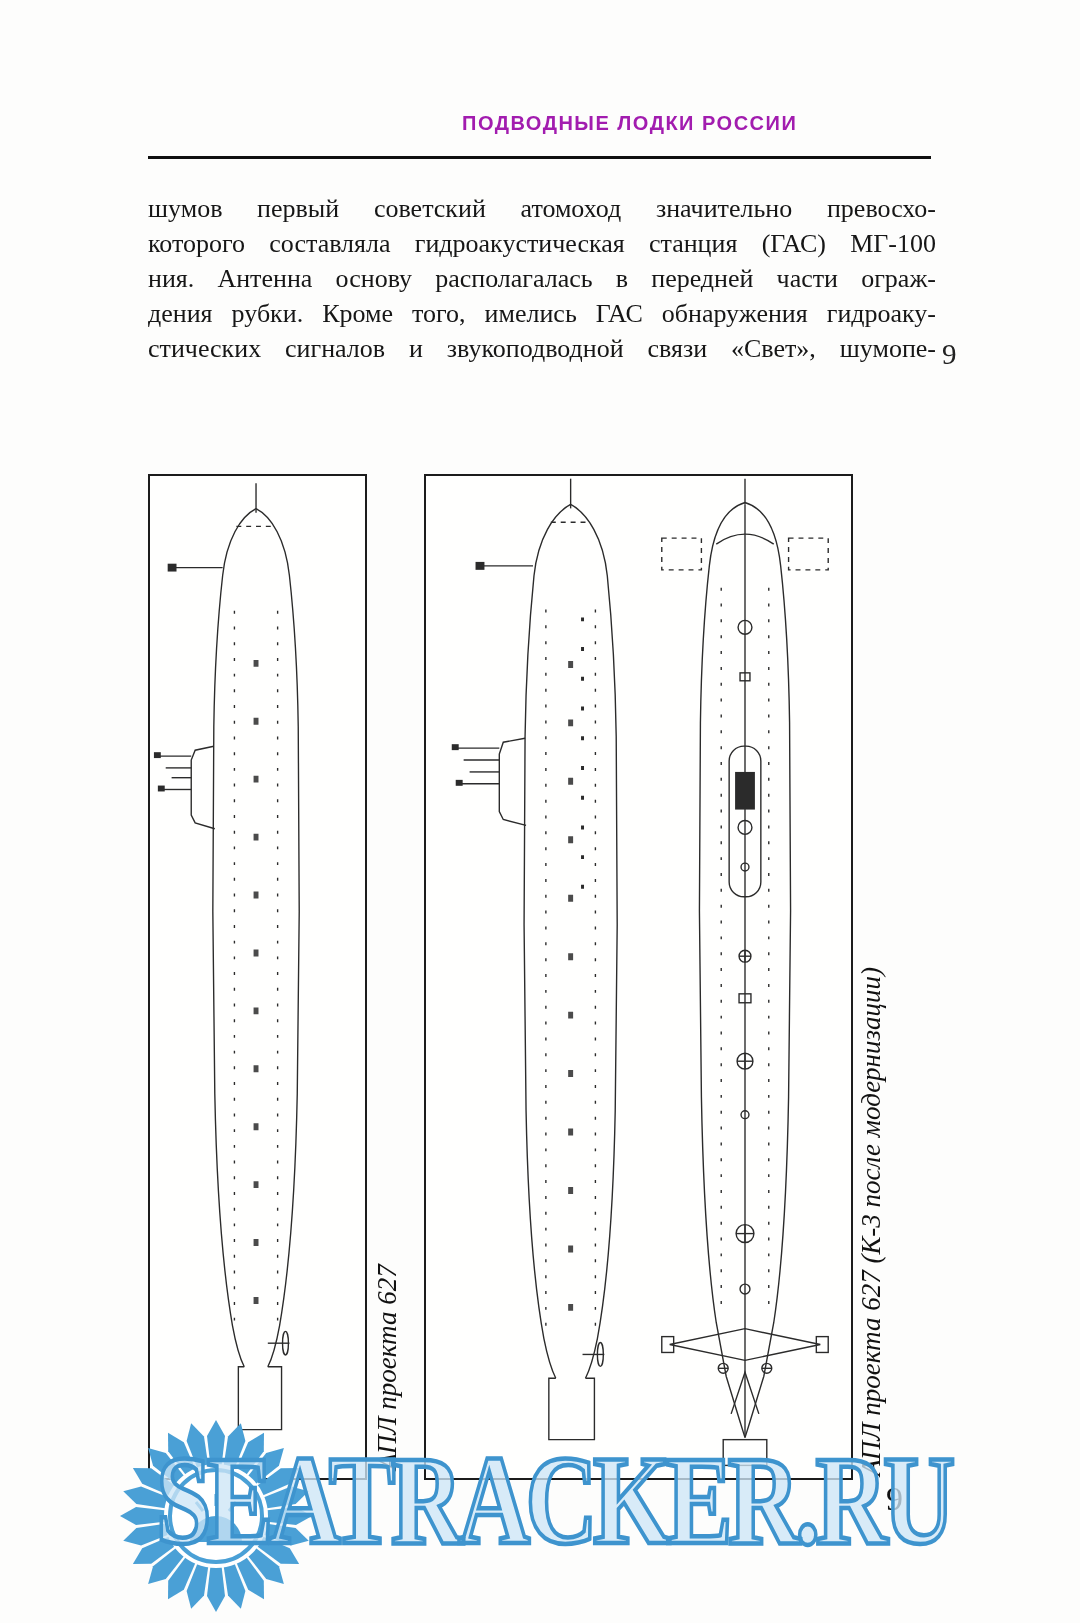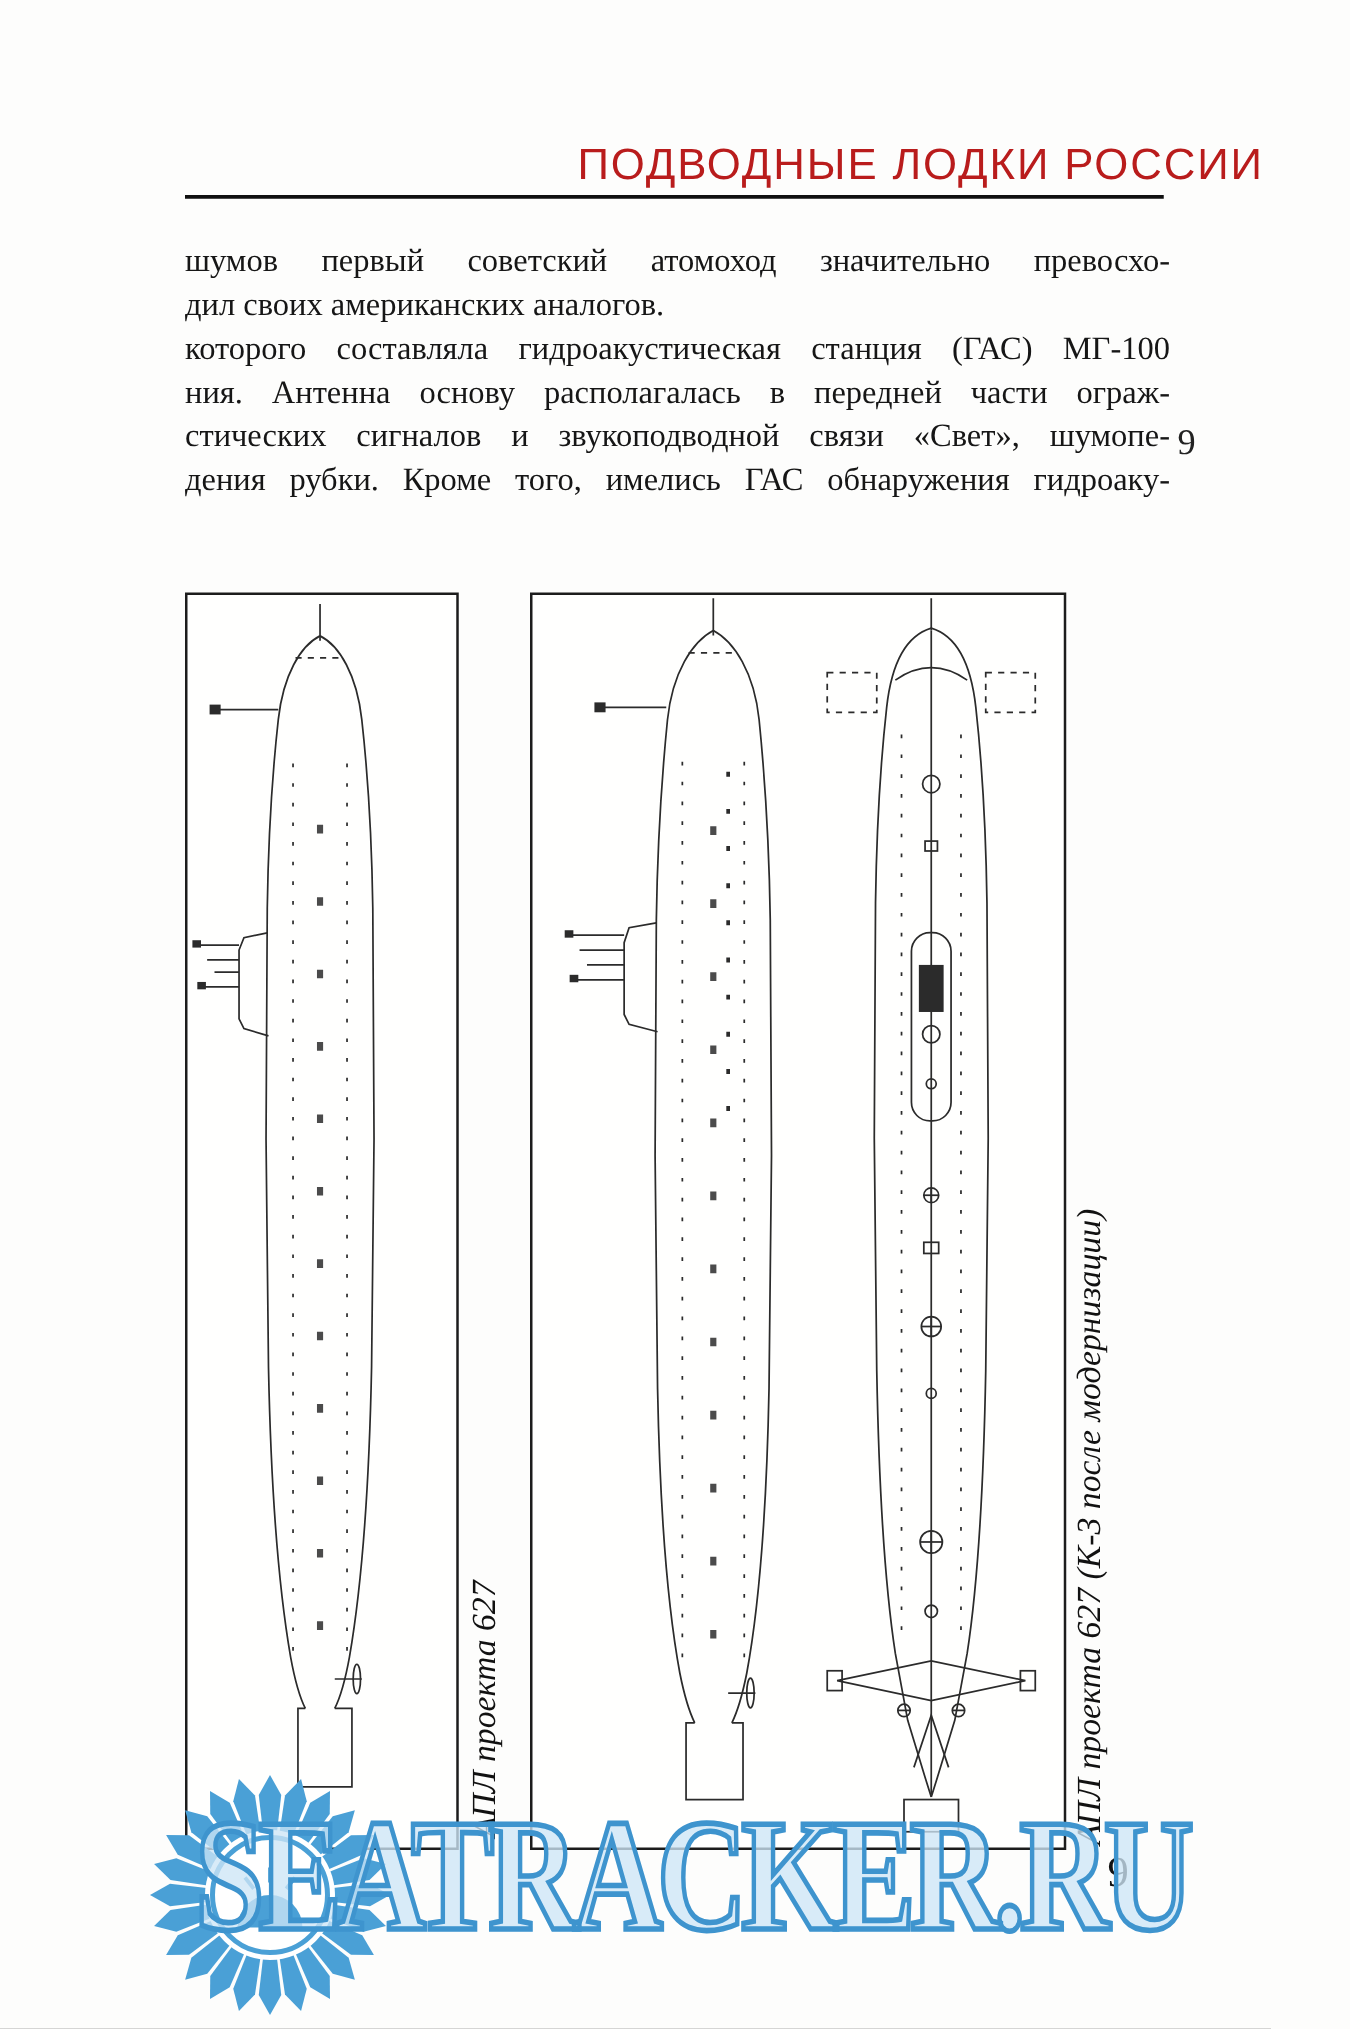--- a/index.html
+++ b/index.html
@@ -4,22 +4,22 @@
 <style>
   html,body{margin:0;padding:0;background:#9a9a9a;}
   .page{
     position:relative;width:1080px;height:1623px;margin:0 auto;
     background:#fdfdfc;overflow:hidden;color:#161616;
     font-family:"Liberation Serif",serif;
   }
   
   .header-title{
     position:absolute;top:112px;left:462px;
-    font-family:"Liberation Sans",sans-serif;font-weight:400;
-    font-size:35px;letter-spacing:1.5px;color:#b91c1c;white-space:nowrap;
+    font-family:"Liberation Sans",sans-serif;font-weight:700;
+    font-size:20px;letter-spacing:1.5px;color:#a21caf;white-space:nowrap;
   }
   .header-rule{position:absolute;top:156px;left:148px;width:783px;height:3px;background:#101010;}
   
   .body-text{position:absolute;top:191px;left:148px;width:788px;font-size:26px;line-height:35px;}
   .body-line{text-align:justify;text-align-last:justify;white-space:nowrap;overflow:visible;}
   .body-line.para-end{text-align:left;text-align-last:left;}
   .margin-mark{position:absolute;top:338px;left:942px;font-size:29px;color:#222;}
   
   .figure-box{position:absolute;border:2px solid #1c1c1c;background:#fffffe;box-sizing:border-box;}
   .fb-left{left:148px;top:474px;width:219px;height:1006px;}
@@ -56,25 +56,24 @@
 </head>
 <body>
 
 <div class="page">
 
   <div class="header-title">ПОДВОДНЫЕ ЛОДКИ РОССИИ</div>
   <div class="header-rule"></div>
 
   <div class="body-text">
     <div class="body-line">шумов первый советский атомоход значительно превосхо-</div>
-    <div class="body-line para-end">дил своих американских аналогов.</div>
     <div class="body-line">которого составляла гидроакустическая станция (ГАС) МГ-100</div>
     <div class="body-line">ния. Антенна основу располагалась в передней части ограж-</div>
+    <div class="body-line">дения рубки. Кроме того, имелись ГАС обнаружения гидроаку-</div>
     <div class="body-line">стических сигналов и звукоподводной связи «Свет», шумопе-</div>
-    <div class="body-line">дения рубки. Кроме того, имелись ГАС обнаружения гидроаку-</div>
   </div>
   <div class="margin-mark">9</div>
 
   <div class="figure-box fb-left">
     <svg viewBox="0 0 219 1006">
       <g class="ln">
         <line x1="108" y1="0" x2="108" y2="30"></line>
         <path d="M108,26 C92,34 78,58 74,94 C70,130 66,178 65,248 L64,436 L66,622 C68,722 74,800 84,858 C88,880 92,892 96,900"></path>
         <path d="M108,26 C124,34 138,58 142,94 C146,130 150,178 151,248 L152,436 L150,622 C148,722 142,800 132,858 C128,880 124,892 120,900"></path>
         <path d="M96,900 L90,900 L90,964 L134,964 L134,900 L120,900"></path>

